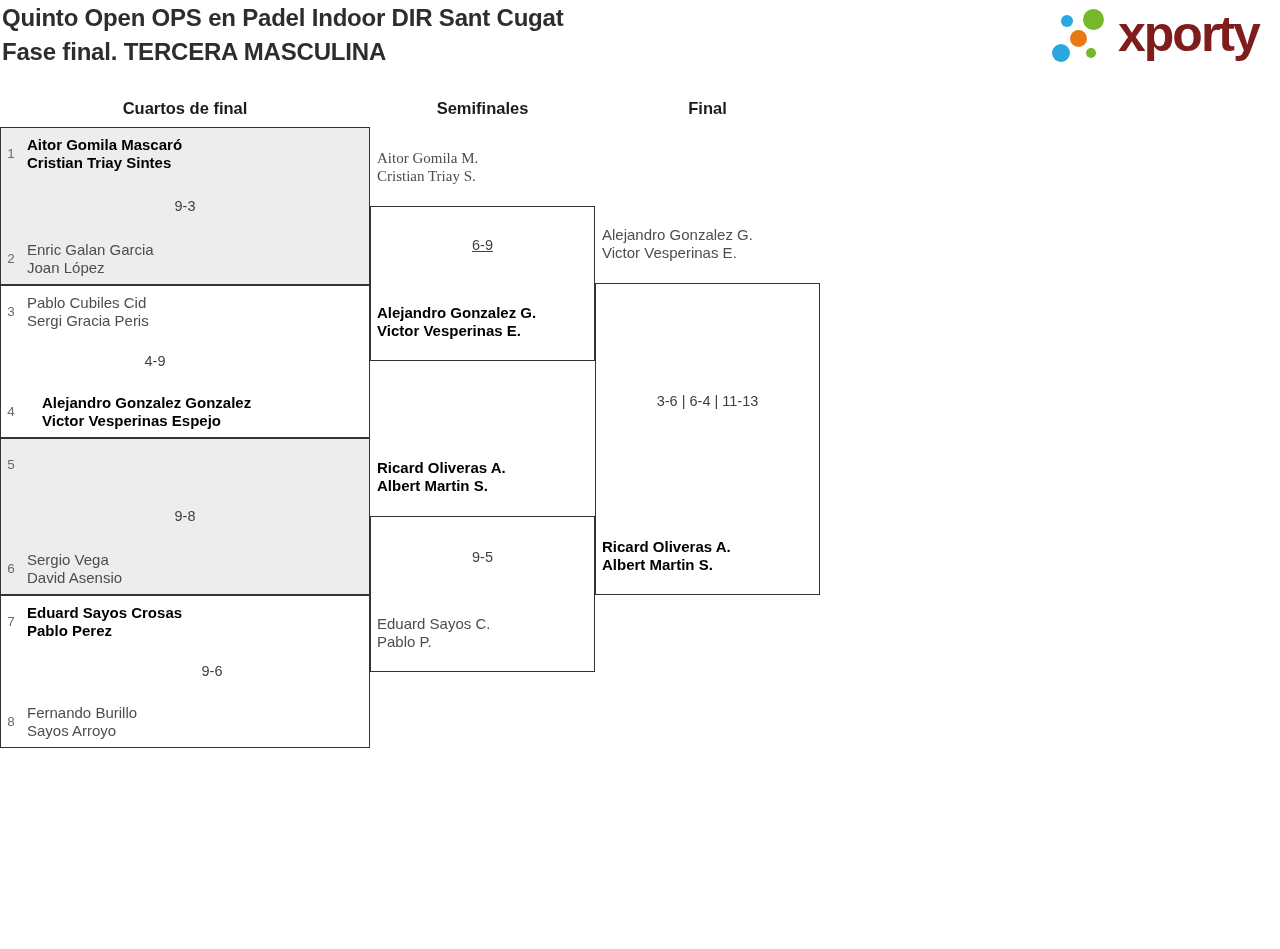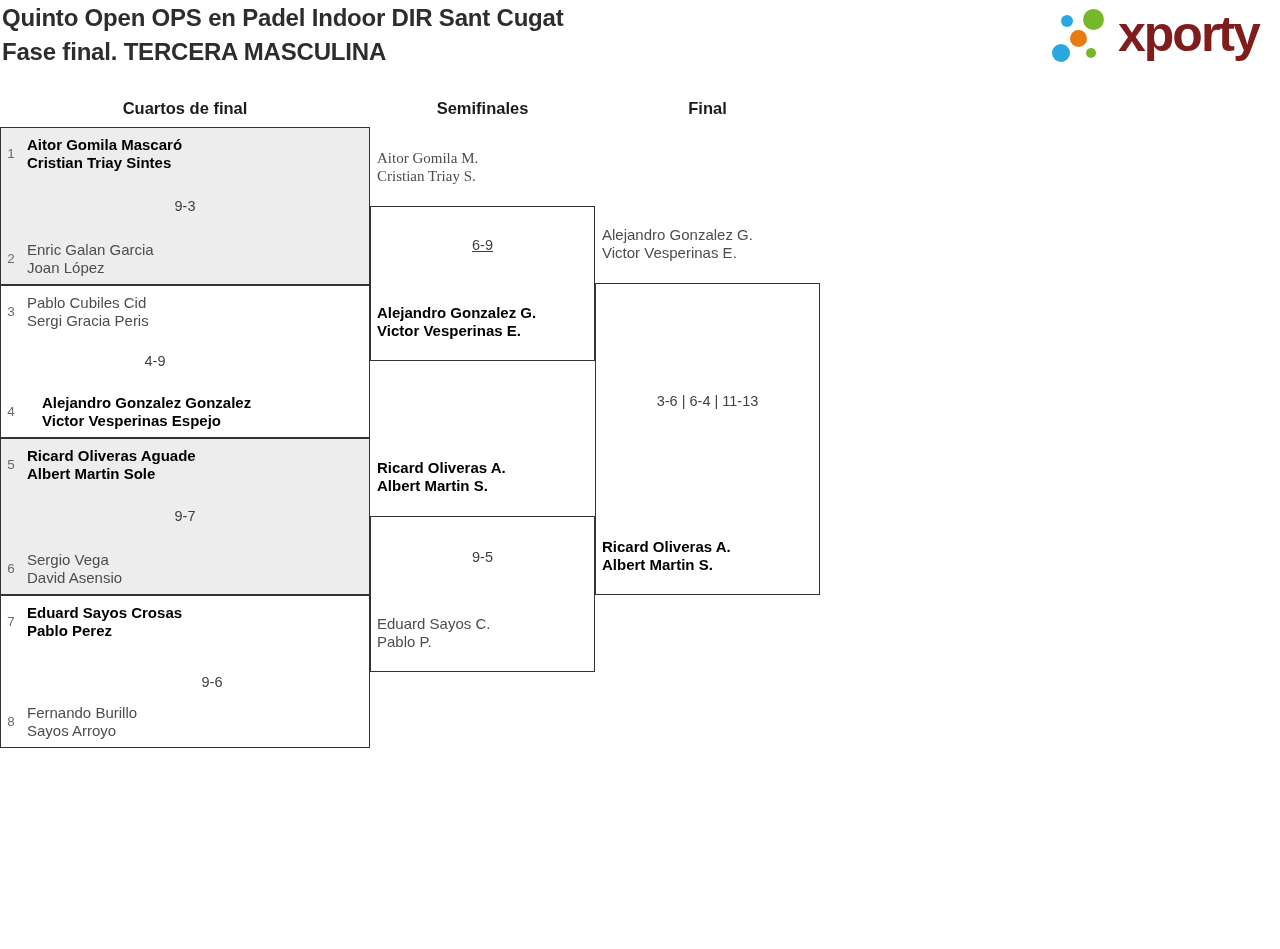--- a/index.html
+++ b/index.html
@@ -82,37 +82,33 @@
     <div>Sergi Gracia Peris</div>
   </div>
   <div class="score" style="left:0; top:352px; width:310px;">4-9</div>
   <div class="seed" style="left:0; top:403px;">4</div>
   <div class="team winner" style="left:42px; top:394px;">
     <div>Alejandro Gonzalez Gonzalez</div>
     <div>Victor Vesperinas Espejo</div>
   </div>
 
   <div class="seed" style="left:0; top:456px;">5</div>
-  <div class="team winner" style="left:27px; top:447px;">
-    <div>Ricard Oliveras Aguade</div>
-    <div>Albert Martin Sole</div>
-  </div>
-  <div class="score" style="left:0; top:507px; width:370px;">9-7</div>
+  <div class="score" style="left:0; top:507px; width:370px;">9-8</div>
   <div class="seed" style="left:0; top:560px;">6</div>
   <div class="team" style="left:27px; top:551px;">
     <div>Sergio Vega</div>
     <div>David Asensio</div>
   </div>
 
   <div class="seed" style="left:0; top:613px;">7</div>
   <div class="team winner" style="left:27px; top:604px;">
     <div>Eduard Sayos Crosas</div>
     <div>Pablo Perez</div>
   </div>
-  <div class="score" style="left:0; top:662px; width:424px;margin-top:11px;">9-6</div>
+  <div class="score" style="left:0; top:662px; width:424px;">9-6</div>
   <div class="seed" style="left:0; top:713px;">8</div>
   <div class="team" style="left:27px; top:704px;">
     <div>Fernando Burillo</div>
     <div>Sayos Arroyo</div>
   </div>
 
   <div class="team" style="left:377px; top:149px;font-family:Liberation Serif, serif;">
     <div>Aitor Gomila M.</div>
     <div>Cristian Triay S.</div>
   </div>

